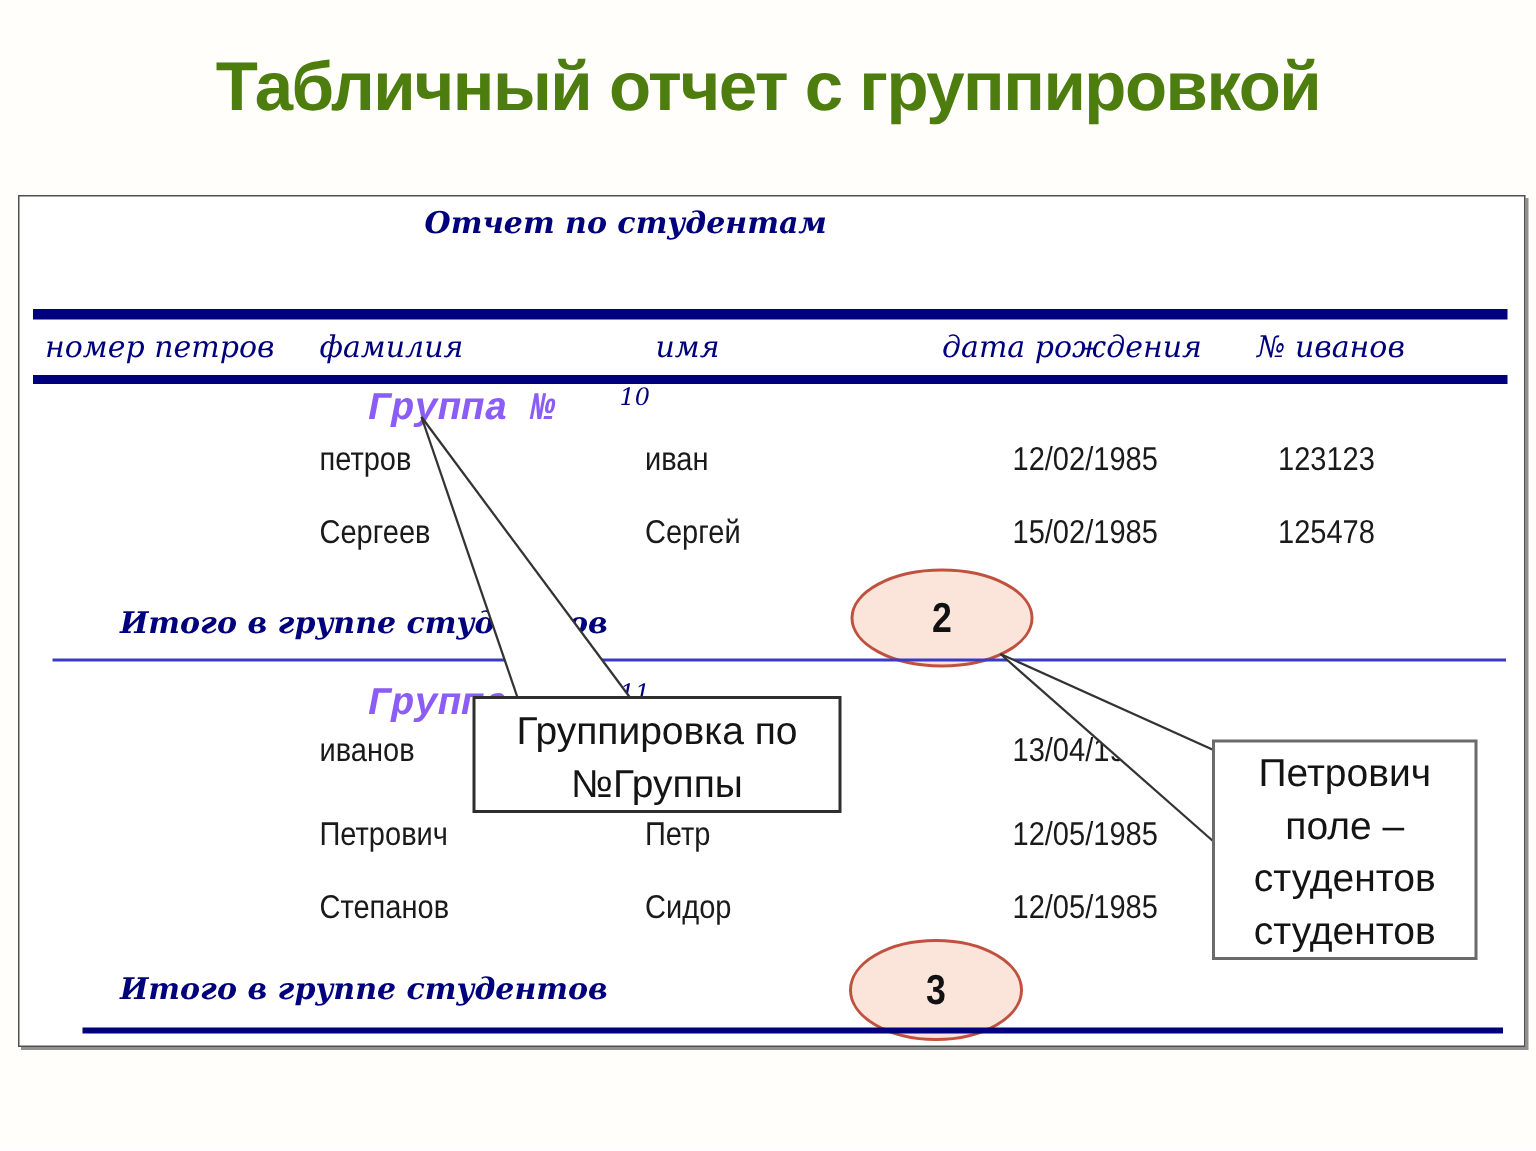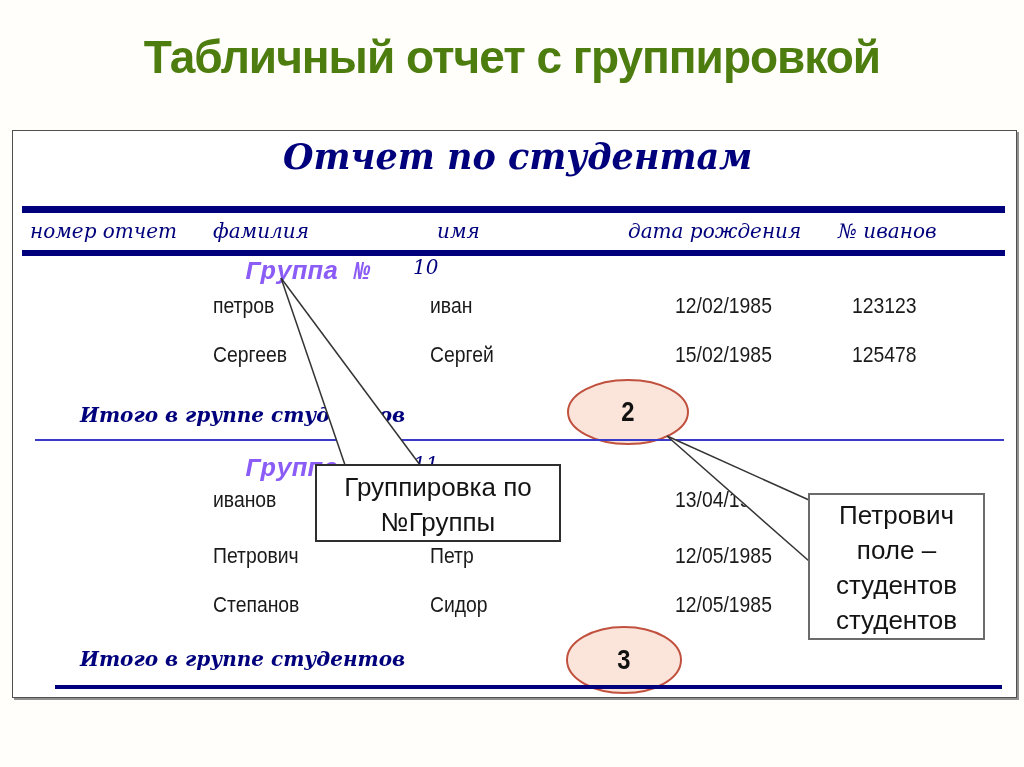--- a/index.html
+++ b/index.html
@@ -19,37 +19,37 @@
 
   
   .panel{
     left:12px;top:130px;width:1003px;height:566px;
     background:#ffffff;border:1px solid #4f4f4f;
     box-shadow:2px 2px 0 #919191;
   }
   .serif-i{font-family:"DejaVu Serif","Liberation Serif",serif;font-style:italic;}
 
   .report-title{
-    left:283px;top:136px;font-size:35px;font-weight:bold;
+    left:283px;top:136px;font-size:20px;font-weight:bold;
     color:#00007c;
   }
 
   .bar{background:#00007c;left:22px;width:983px;}
   .bar1{top:206px;height:7px;}
   .bar2{top:250px;height:6px;}
 
   .colhead{top:219px;font-size:20px;color:#00007c;white-space:nowrap;}
   .ch-group{left:30px;}
   .ch-surname{left:213px;}
   .ch-name{left:437px;}
   .ch-birthdate{left:628px;}
   .ch-gradebook{left:838px;}
 
   .group-label{font-size:26px;font-weight:bold;color:#8b5cf6;left:245px;white-space:nowrap;font-family:Liberation Mono, monospace;}
-  .group-number{font-size:20px;color:#00007c;left:413px;}
+  .group-number{font-size:16px;color:#00007c;left:413px;}
   .g10{top:257px;} .g10n{top:255px;}
   .g11{top:454px;} .g11n{top:452px;}
 
   .cell{
     font-size:22px;color:#1a1a1a;white-space:nowrap;
     transform:scaleX(0.88);transform-origin:0 0;
     font-family:"Liberation Sans", sans-serif;
   }
   .c-sur{left:213px;} .c-name{left:430px;} .c-date{left:675px;} .c-grade{left:852px;}
   .r1{top:293px;} .r2{top:342px;}
@@ -90,21 +90,21 @@
 
 <div class="abs slide-title">Табличный отчет с группировкой</div>
 
 <div class="abs panel"></div>
 
 <div class="abs report-title serif-i">Отчет по студентам</div>
 
 <div class="abs bar bar1"></div>
 <div class="abs bar bar2"></div>
 
-<div class="abs colhead serif-i ch-group">номер отчет</div>
+<div class="abs colhead serif-i ch-group">номер петров</div>
 <div class="abs colhead serif-i ch-surname">фамилия</div>
 <div class="abs colhead serif-i ch-name">имя</div>
 <div class="abs colhead serif-i ch-birthdate">дата рождения</div>
 <div class="abs colhead serif-i ch-gradebook">№ иванов</div>
 
 <div class="abs group-label serif-i g10">Группа №</div>
 <div class="abs group-number serif-i g10n">10</div>
 
 <div class="abs cell c-sur r1">петров</div>
 <div class="abs cell c-name r1">иван</div>

